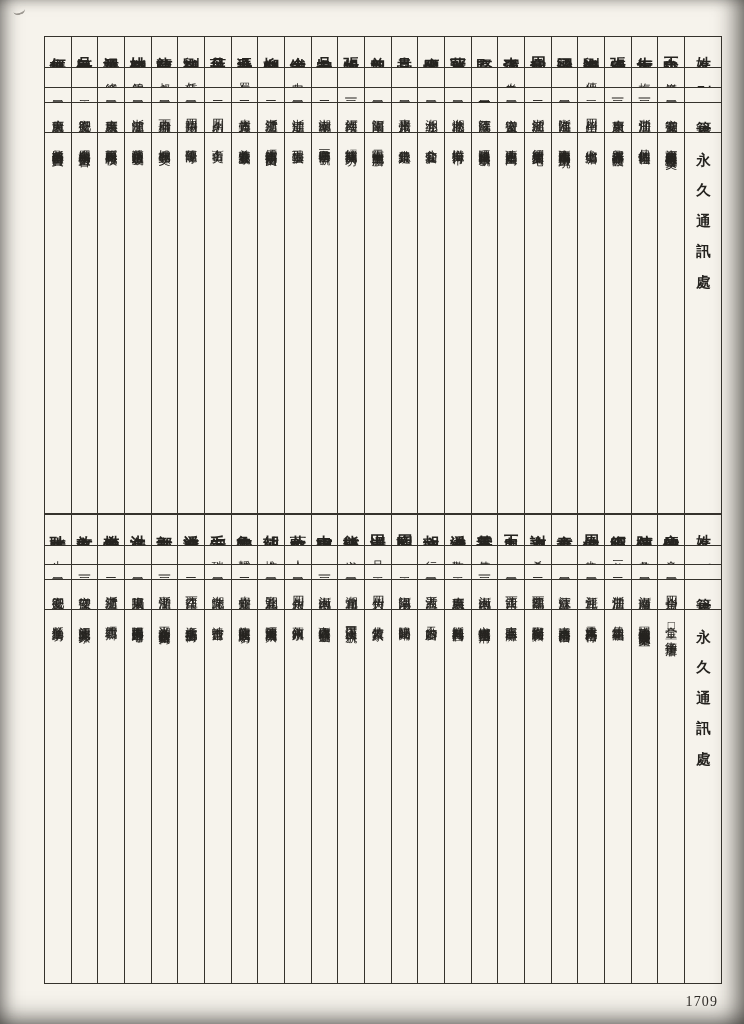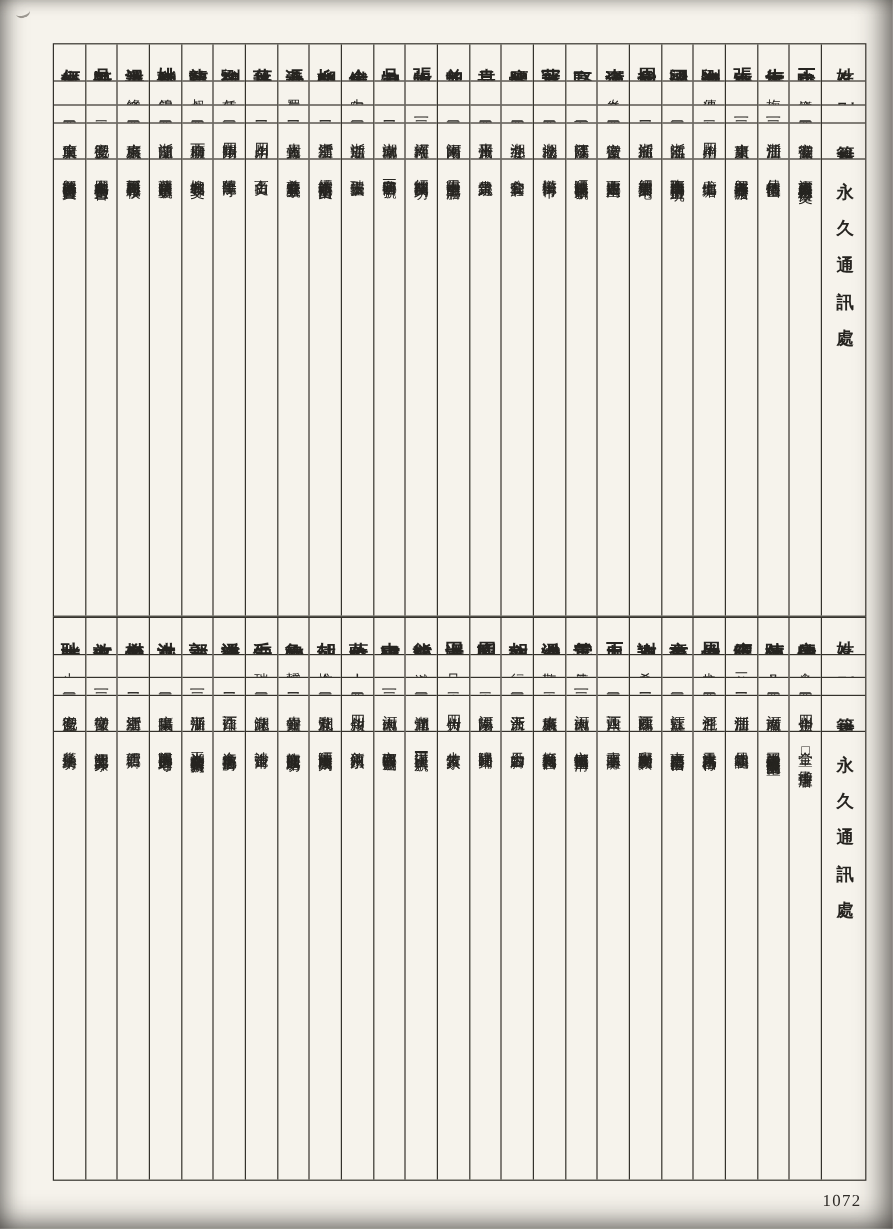--- a/index.html
+++ b/index.html
@@ -925,14 +925,14 @@
             <span class="vt np">安徽合肥</span>
           </div>
     <div class="cell b-addr">
             <span class="vt ad">巢縣油坊集</span>
           </div>
   </div>
       </div>
 
   </div>
 
-  <div class="page-number">1072</div>
+  <div class="page-number">1709</div>
 </div>
 
 </body></html>

